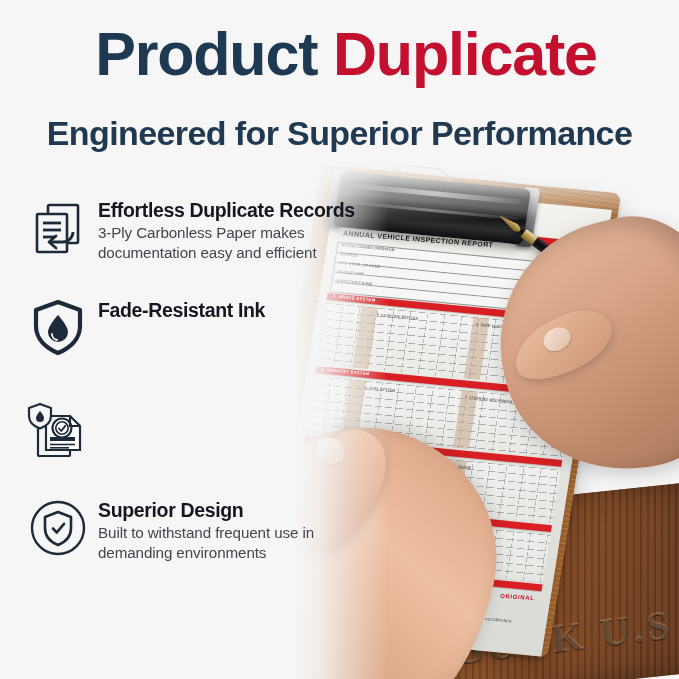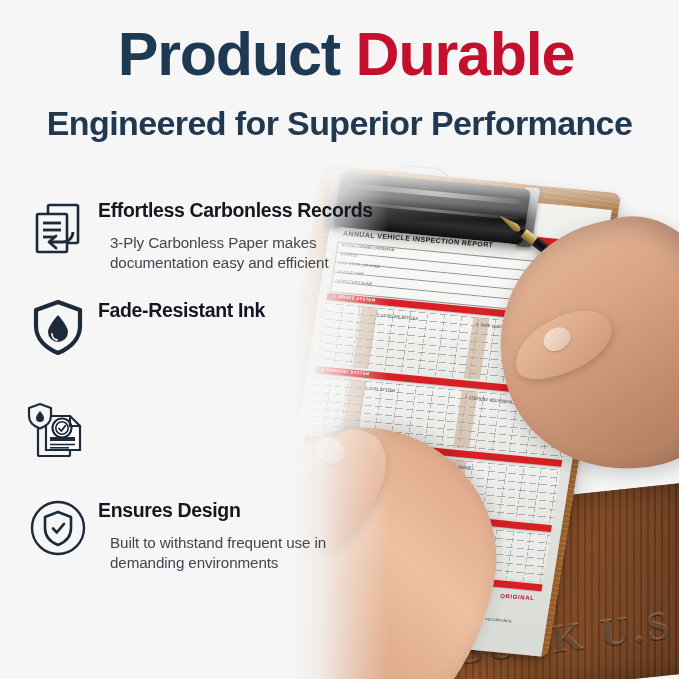--- a/index.html
+++ b/index.html
@@ -20,21 +20,21 @@
     font-weight:700;
     letter-spacing:-1.2px;
     line-height:1;
     white-space:nowrap;
     z-index:30;
   }
   .headline .h-dark{color:#1e3a52;margin-left:13px;}
   .headline .h-red{color:#c4102f;}
 
   .subhead{
-    position:absolute;top:105px;left:0;width:679px;
+    position:absolute;top:115px;left:0;width:679px;
     text-align:center;
     font-size:34px;
     font-weight:700;
     letter-spacing:-0.6px;
     color:#203850;
     line-height:1.1;
     white-space:nowrap;
     z-index:30;
   }
 
@@ -66,21 +66,21 @@
     letter-spacing:-0.35px;
     line-height:1.15;
     margin:0 0 2px 0;
     white-space:nowrap;
   }
   .f-desc{
     font-size:15.2px;
     color:#43454f;
     line-height:1.30;
     letter-spacing:-0.1px;
-    margin:12px;
+    margin:0;
     max-width:240px;
   }
 
   
   .photo{
     position:absolute;
     right:0;top:150px;
     width:420px;height:529px;
     z-index:10;
     overflow:hidden;
@@ -317,41 +317,41 @@
     background:linear-gradient(to bottom,#f0e2b2,#b4964a,#7a6228);
   }
 </style>
 </head>
 <body>
 
 <div class="stage">
 
   <div class="headline">
     <span class="h-dark">Product</span>
-    <span class="h-red">Durable</span>
+    <span class="h-red">Duplicate</span>
   </div>
 
   <div class="subhead">Engineered for Superior Performance</div>
 
   <div class="features">
 
     <div class="feature">
       <div class="f-icon">
         <svg width="62" height="62" viewBox="0 0 62 62" fill="none" stroke="#1d2a3a" stroke-width="2.6">
           <rect x="21" y="7" width="30" height="38" rx="1.5"></rect>
           <rect x="10" y="16" width="30" height="38" rx="1.5" fill="#f6f6f6"></rect>
           <line x1="16" y1="25" x2="34" y2="25" stroke-width="2.8"></line>
           <line x1="16" y1="32" x2="34" y2="32" stroke-width="2.8"></line>
           <line x1="16" y1="39" x2="28" y2="39" stroke-width="2.8"></line>
           <path d="M46 34 a10 10 0 0 1 -10 10 H23" stroke-width="2.8" fill="none"></path>
           <path d="M29 38 L22 44 L29 50" stroke-width="2.8" fill="none" stroke-linecap="round" stroke-linejoin="round"></path>
         </svg>
       </div>
       <div class="f-text">
-        <p class="f-title">Effortless Carbonless Records</p>
+        <p class="f-title">Effortless Duplicate Records</p>
         <p class="f-desc">3-Ply Carbonless Paper makes documentation easy and efficient</p>
       </div>
     </div>
 
     <div class="feature">
       <div class="f-icon">
         <svg width="58" height="58" viewBox="0 0 58 58" fill="none">
           <path d="M29 4 L51 12 V28 c0 13 -10 22 -22 27 C17 50 7 41 7 28 V12 Z" stroke="#1d2a3a" stroke-width="4.2" fill="none" stroke-linejoin="round"></path>
           <path d="M29 17 c0 0 10 11 10 17 a10 10 0 0 1 -20 0 c0 -6 10 -17 10 -17 Z" fill="#1d2a3a"></path>
           <path d="M23 36 a6 6 0 0 0 5 6" stroke="#f6f6f6" stroke-width="1.8" fill="none" stroke-linecap="round"></path>
@@ -384,21 +384,21 @@
 
     <div class="feature">
       <div class="f-icon">
         <svg width="60" height="60" viewBox="0 0 60 60" fill="none" stroke="#1d2a3a">
           <circle cx="30" cy="30" r="26" stroke-width="2.4" fill="none"></circle>
           <path d="M30 14 L43 19 V30 c0 9 -6.5 14.5 -13 17 C23.5 44.5 17 39 17 30 V19 Z" stroke-width="2.6" fill="none" stroke-linejoin="round"></path>
           <path d="M25 30.5 L28.8 34.5 L36 25.8" stroke-width="2.6" fill="none" stroke-linecap="round" stroke-linejoin="round"></path>
         </svg>
       </div>
       <div class="f-text">
-        <p class="f-title">Ensures Design</p>
+        <p class="f-title">Superior Design</p>
         <p class="f-desc">Built to withstand frequent use in demanding environments</p>
       </div>
     </div>
 
   </div>
 
   <div class="photo">
     <div class="photo-inner">
 
       <div class="desk"></div>

